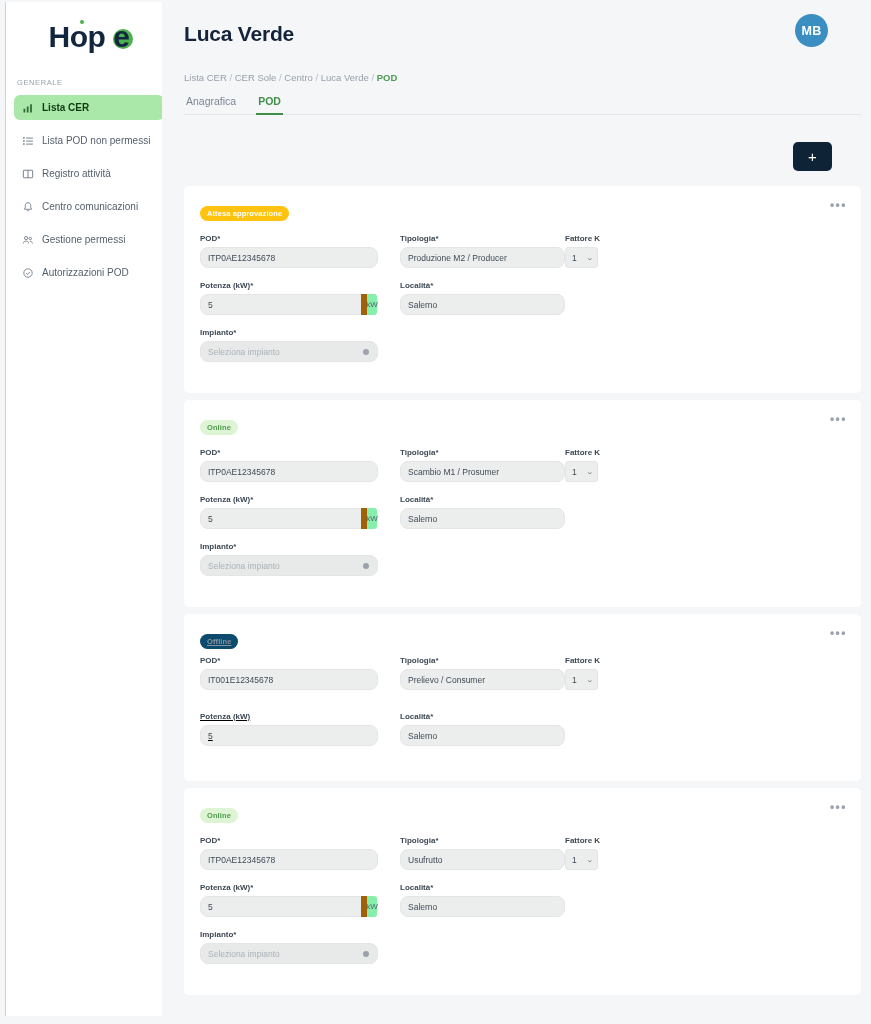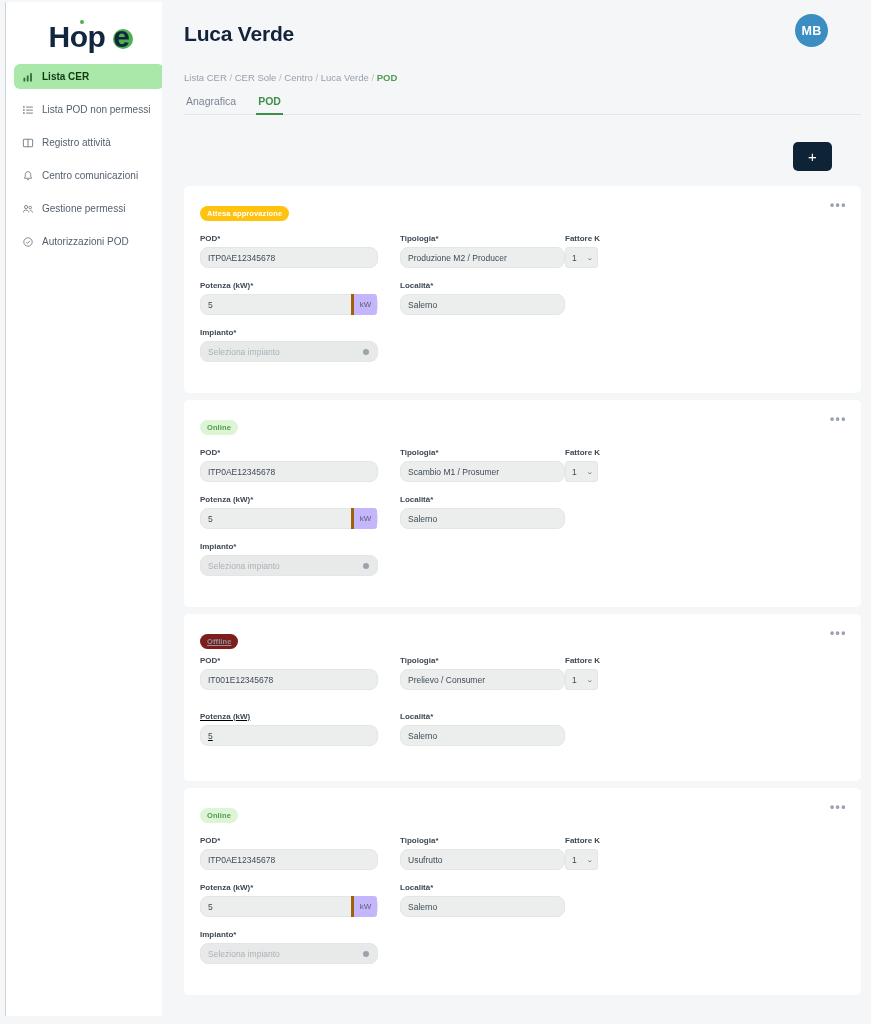--- a/index.html
+++ b/index.html
@@ -194,21 +194,21 @@
   .badge {
     display: inline-block;
     font-size: 7.5px;
     font-weight: 700;
     padding: 3px 7px;
     border-radius: 9px;
     letter-spacing: 0.1px;
   }
   .badge.pending { background: #ffc20e; color: #ffffff; }
   .badge.online  { background: #ddf5d5; color: #4e9a4e; }
-  .badge.offline { background: #7f1d1d; color: #8a939d; text-decoration: underline; }
+  .badge.offline { background: #0c4a6e; color: #8a939d; text-decoration: underline; }
 
   .grid {
     display: grid;
     grid-template-columns: 178px 22px 165px auto;
     margin-top: 13px;
   }
   .field { margin-bottom: 13px; }
   .field-label {
     font-size: 8px;
     font-weight: 700;
@@ -227,23 +227,23 @@
     align-items: center;
     padding: 0 7px;
     width: 100%;
     position: relative;
   }
   .input.placeholder { color: #a9b1b8; background: #e8eae9; }
   .input .suffix {
     position: absolute;
     right: 0; top: -1px;
     height: 21px;
-    width: 26px;
-    background: #c4b5fd;
-    border-left: 3px solid #a16207;
+    width: 16px;
+    background: #86efac;
+    border-left: 6px solid #a16207;
     border-radius: 0 3px 3px 0;
     display: flex; align-items: center; justify-content: center;
     font-size: 8px;
     color: #59636e;
   }
   .input .dd-dot {
     position: absolute;
     right: 8px; top: 7px;
     width: 6px; height: 6px;
     border-radius: 50%;
@@ -278,20 +278,21 @@
 
   <aside class="sidebar">
     <div class="logo-wrap">
       <div class="logo">
         <span class="ring"></span>
         <span class="dot-i"></span>
         <span class="txt">Hop</span>
       <span class="e-char">e</span></div>
     </div>
 
+    <div class="nav-section-label">GENERALE</div>
 
     <nav class="nav-list">
       <div class="nav-item active">
         <span class="nav-icon">
           <svg viewBox="0 0 16 16">
               <rect x="2" y="9" width="2.4" height="5" fill="#2f6b33"></rect>
               <rect x="6.4" y="6" width="2.4" height="8" fill="#2f6b33"></rect>
               <rect x="10.8" y="3" width="2.4" height="11" fill="#2f6b33"></rect>
             </svg>
         </span>

